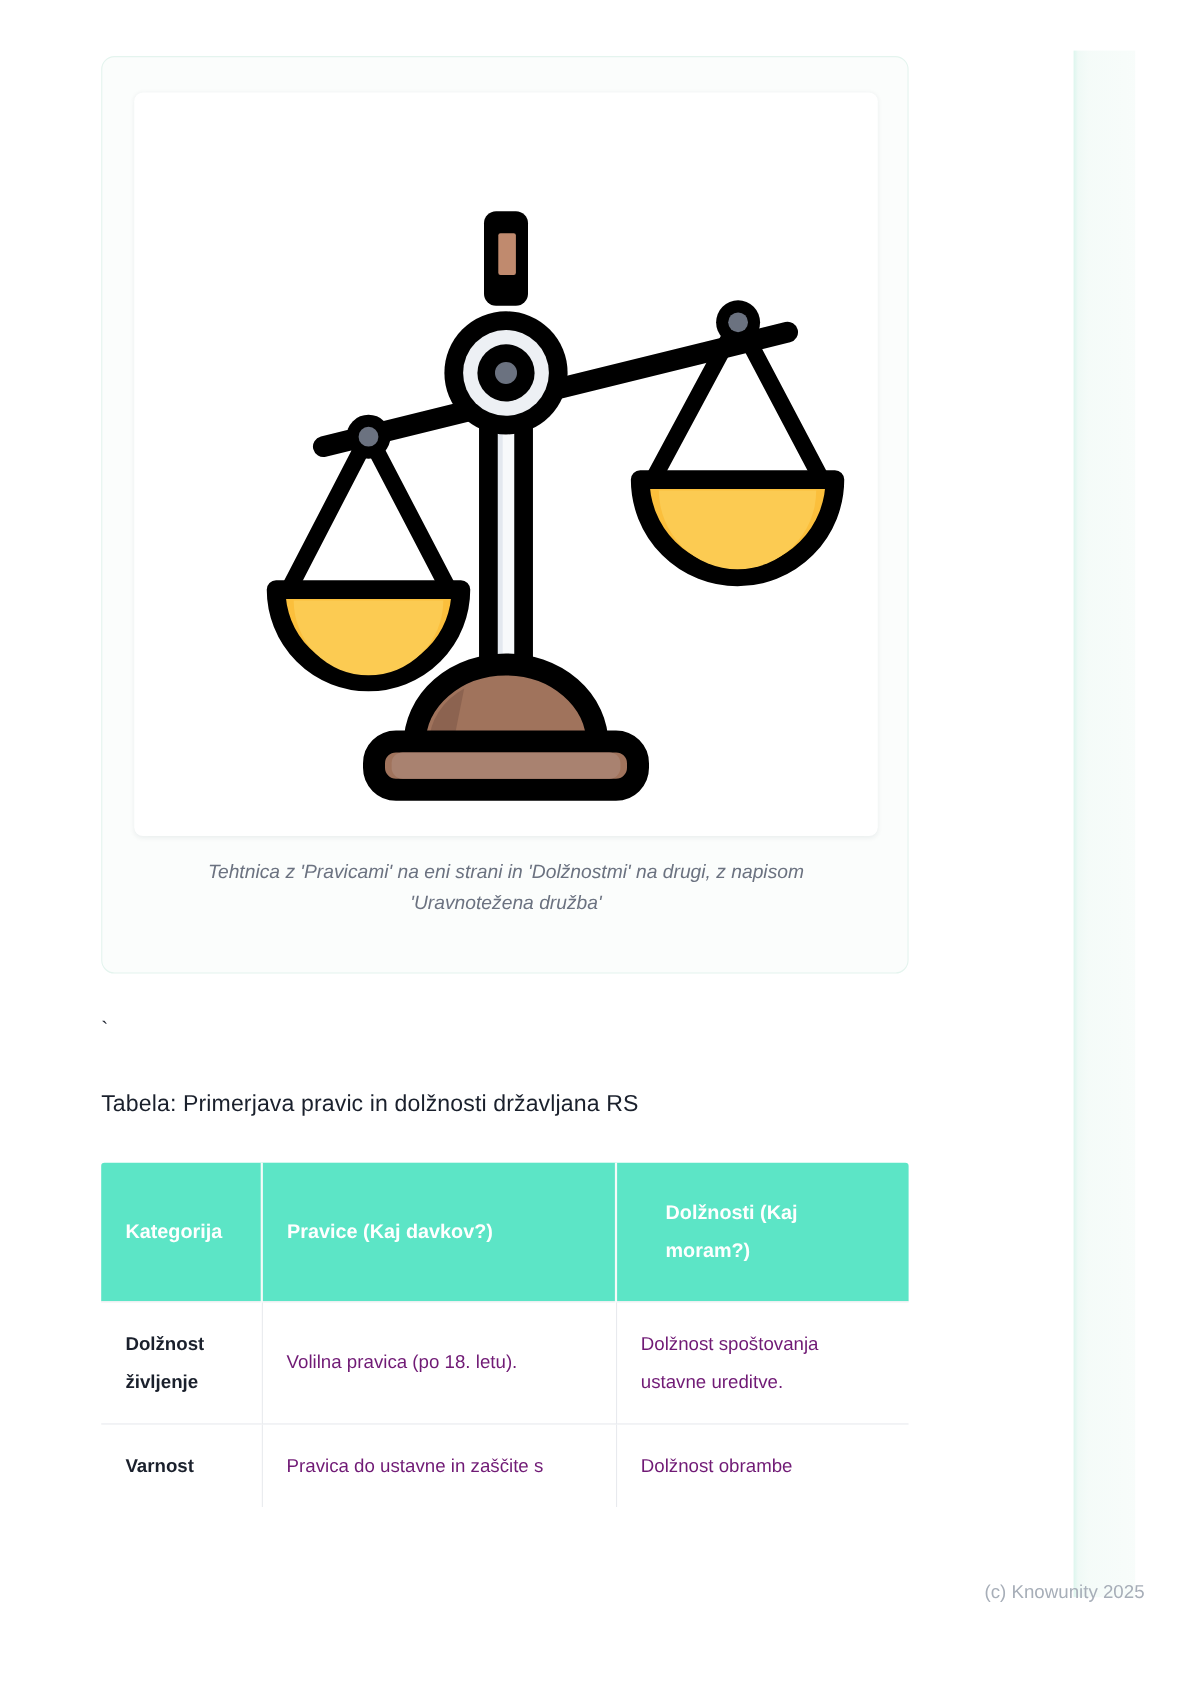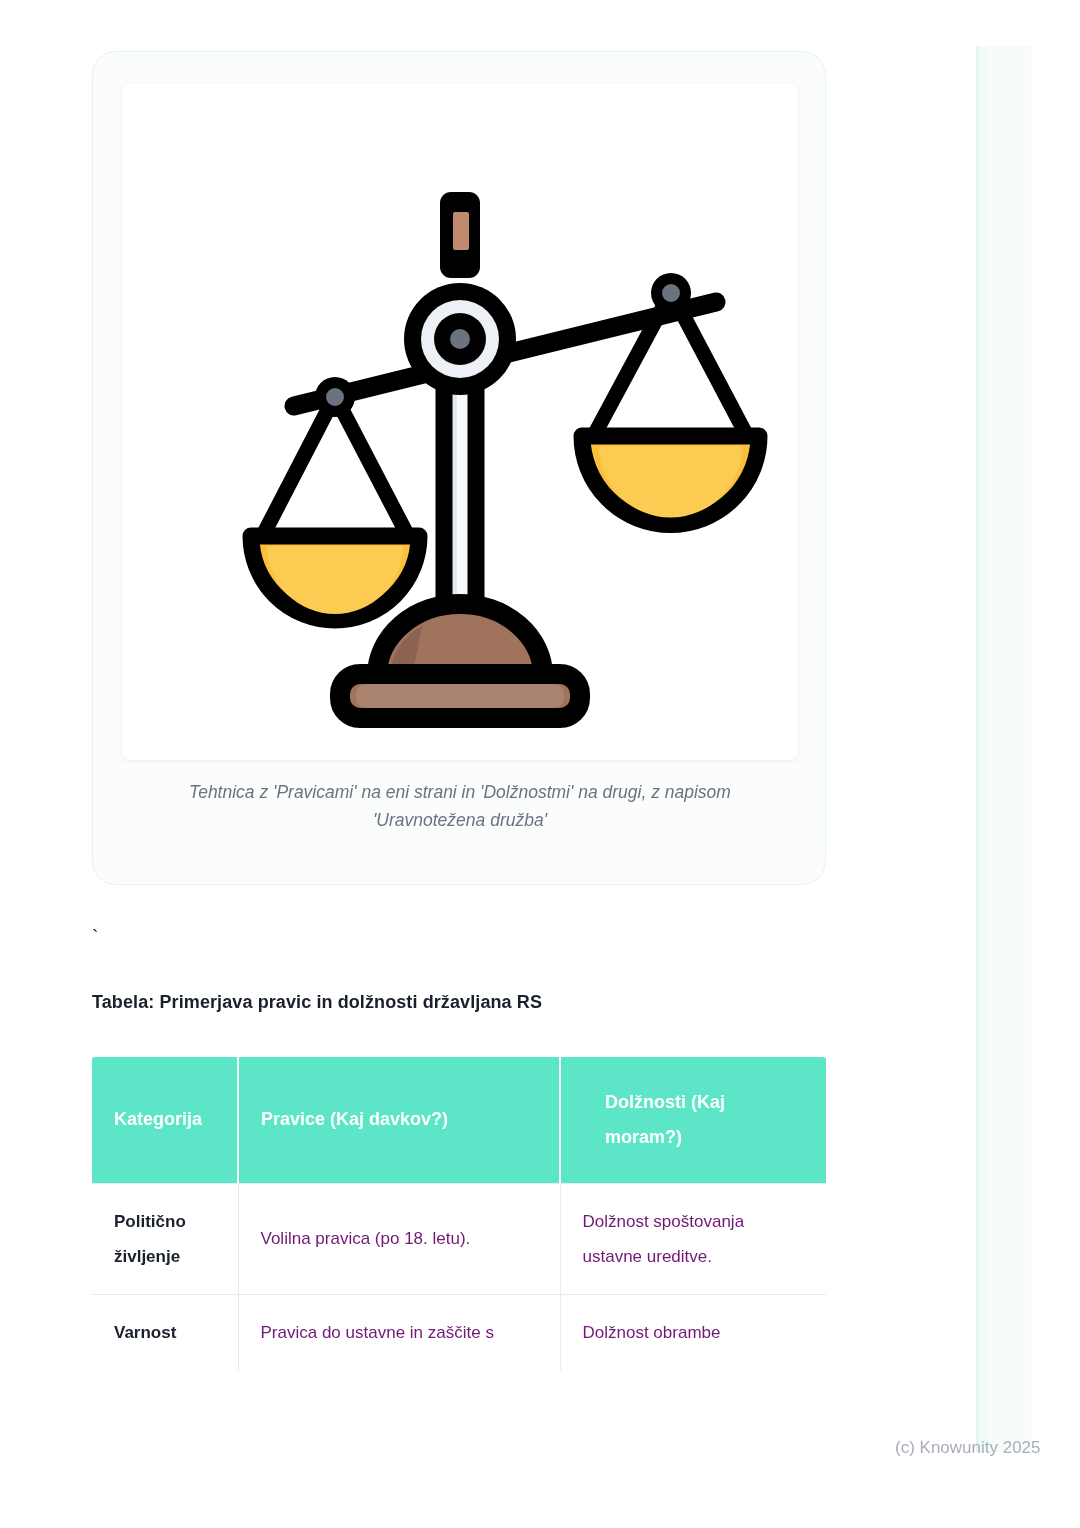--- a/index.html
+++ b/index.html
@@ -34,21 +34,21 @@
 
   
   .figure-card {
     position: absolute;
     left: 92px;
     top: 51px;
     width: 734px;
     height: 834px;
     background: #fbfdfc;
     border: 1px solid #e4f4ee;
-    border-radius: 24px;
+    border-radius: 12px;
   }
 
   .image-panel {
     position: absolute;
     left: 29px;
     top: 32px;
     width: 676px;
     height: 676px;
     background: #ffffff;
     border-radius: 8px;
@@ -78,22 +78,22 @@
     font-size: 19px;
     line-height: 24px;
     color: #1a202c;
   }
 
   
   .table-heading {
     position: absolute;
     left: 92px;
     top: 992px;
-    font-size: 18px;
-    font-weight: bold;
+    font-size: 21px;
+    font-weight: normal;
     color: #1a202c;
     letter-spacing: .1px;
   }
 
   
   .data-table {
     position: absolute;
     left: 92px;
     top: 1057px;
     width: 734px;
@@ -214,21 +214,21 @@
     </colgroup>
     <thead>
       <tr>
         <th>Kategorija</th>
         <th>Pravice (Kaj davkov?)</th>
         <th>Dolžnosti (Kaj moram?)</th>
       </tr>
     </thead>
     <tbody>
       <tr>
-        <td class="cat">Politično življenje</td>
+        <td class="cat">Dolžnost življenje</td>
         <td>Volilna pravica (po 18. letu).</td>
         <td>Dolžnost spoštovanja ustavne ureditve.</td>
       </tr>
       <tr>
         <td class="cat">Varnost</td>
         <td>Pravica do ustavne in zaščite s</td>
         <td>Dolžnost obrambe</td>
       </tr>
     </tbody>
   </table>

